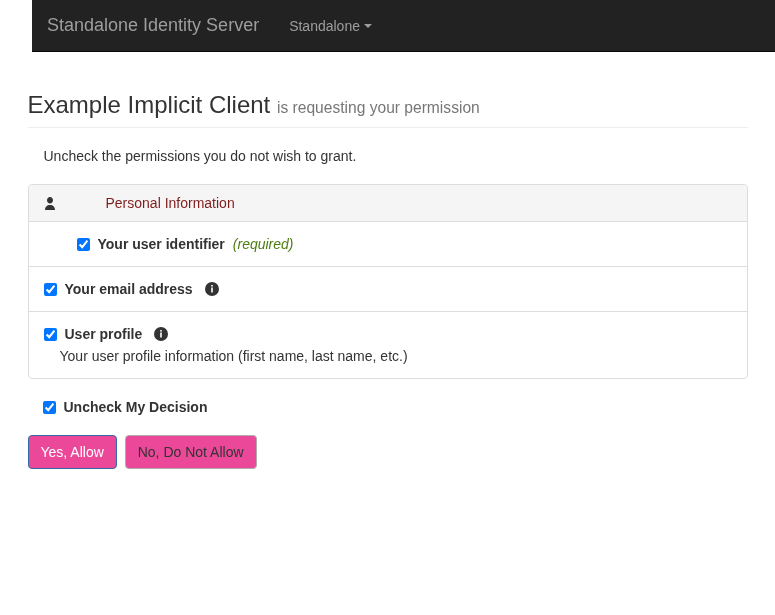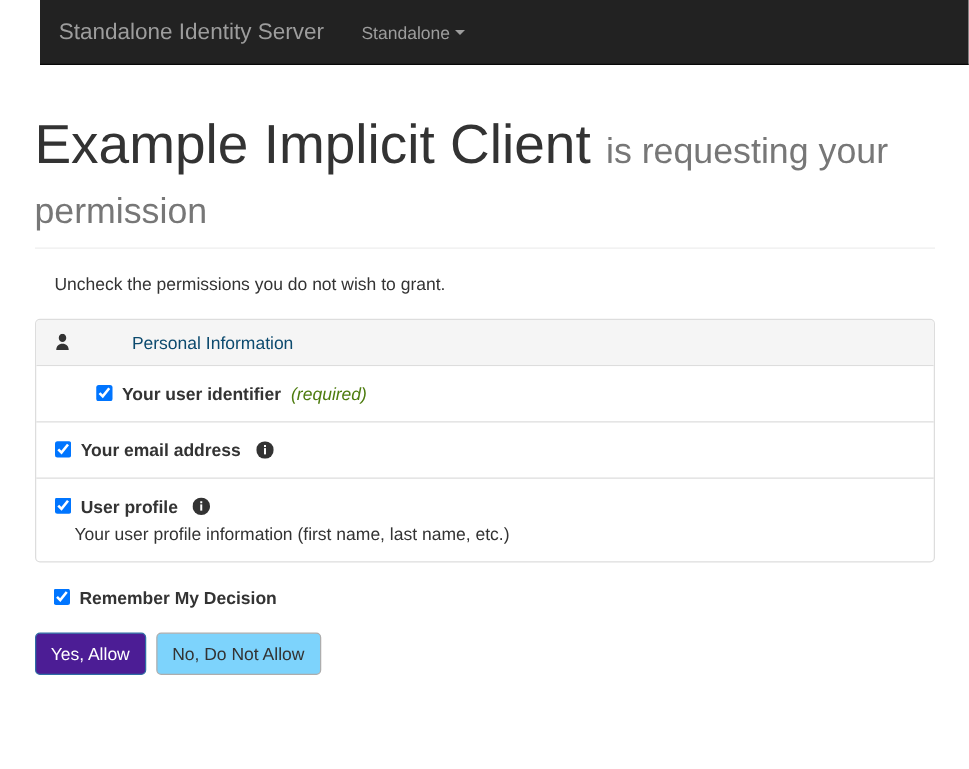--- a/index.html
+++ b/index.html
@@ -45,21 +45,21 @@
       max-width: 750px;
       margin: 0 auto;
       padding: 0 15px;
     }
     .page-header {
       padding-bottom: 9px;
       margin: 40px 0 20px;
       border-bottom: 1px solid #eee;
     }
     .page-header h1 {
-      font-size: 44px;
+      font-size: 24px;
       font-weight: 500;
       line-height: 1.1;
       color: #333;
     }
     .page-header h1 small {
       font-size: 65%;
       font-weight: 400;
       color: #777;
     }
     .instruction {
@@ -75,21 +75,21 @@
     .panel-heading {
       padding: 10px 15px;
       background: #f5f5f5;
       border-bottom: 1px solid #ddd;
       border-top-left-radius: 3px;
       border-top-right-radius: 3px;
       display: flex;
       align-items: center;
     }
     .panel-heading .title-text {
-      color: #0c4a6e;
+      color: #7f1d1d;
       padding-left: 44px;
     }
     .list-group-item {
       padding: 14px 15px;
       border-top: 1px solid #ddd;
     }
     .list-group-item:first-child {
       border-top: none;
       padding-left: 48px;
     }
@@ -132,26 +132,26 @@
       line-height: 1.42857143;
       text-align: center;
       vertical-align: middle;
       cursor: pointer;
       border: 1px solid transparent;
       border-radius: 4px;
       margin-right: 4px;
     }
     .btn-primary {
       color: #fff;
-      background-color: #4c1d95;
+      background-color: #ec4899;
       border-color: #2e6da4;
     }
     .btn-default {
       color: #333;
-      background-color: #7dd3fc;
+      background-color: #ec4899;
       border-color: #adadad;
     }
     .buttons-row {
       margin-top: 20px;
     }
     .icon-user {
       display: inline-block;
       margin-right: 6px;
     }
     .icon-info {
@@ -226,20 +226,20 @@
               </svg>
           </span>
         </div>
         <div class="scope-desc">Your user profile information (first name, last name, etc.)</div>
       </div>
     </div>
   </div>
 
   <div class="remember">
     <input type="checkbox" checked="" style="">
-    <span class="scope-label">Remember My Decision</span>
+    <span class="scope-label">Uncheck My Decision</span>
   </div>
 
   <div class="buttons-row">
     <button class="btn btn-primary">Yes, Allow</button>
     <button class="btn btn-default">No, Do Not Allow</button>
   </div>
 </div>
 
 </body></html>

